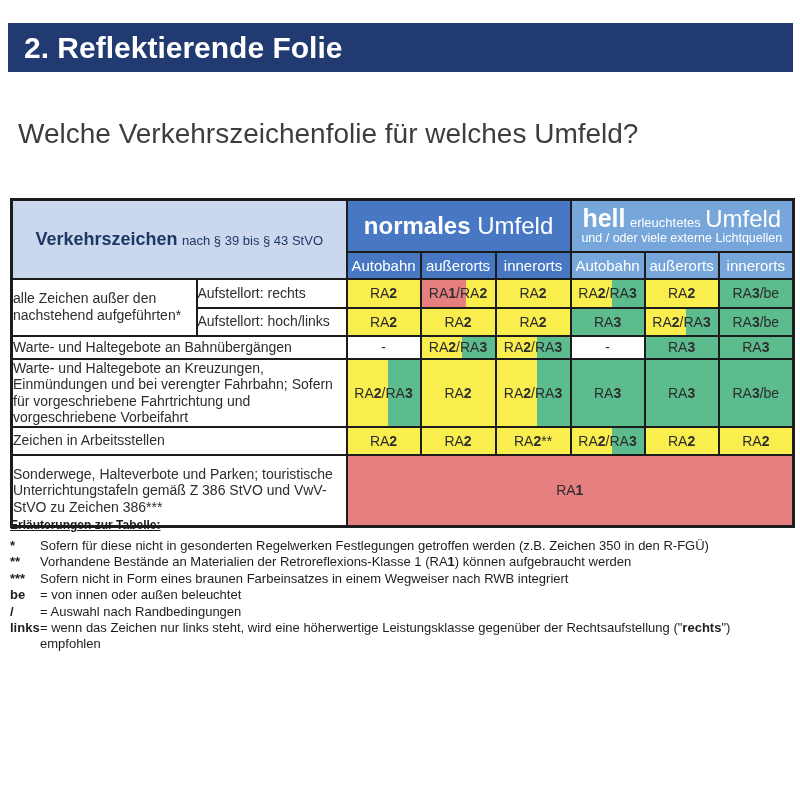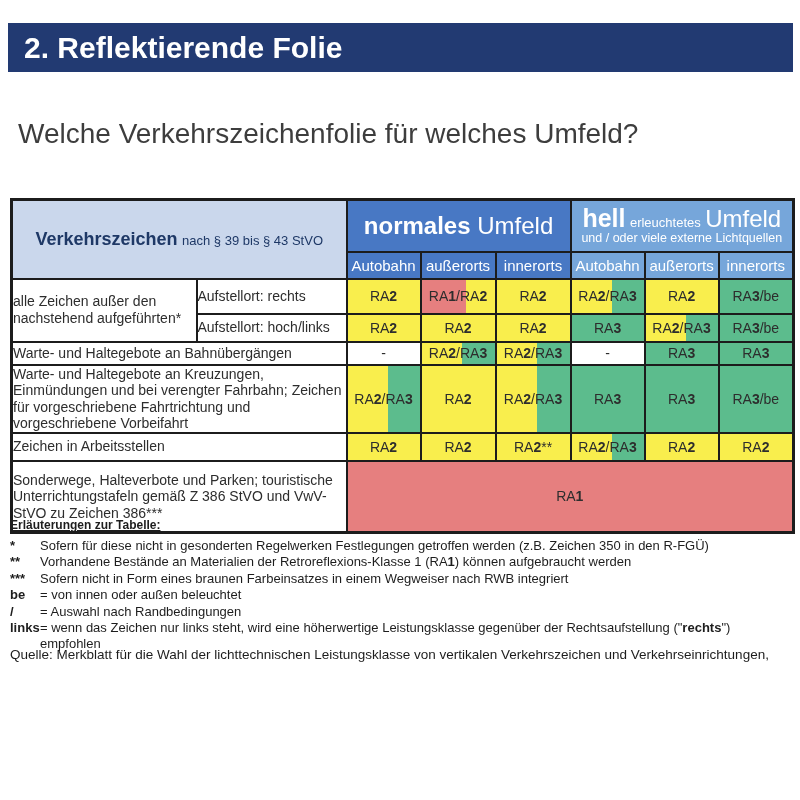--- a/index.html
+++ b/index.html
@@ -17,21 +17,21 @@
     position:absolute; left:18px; top:118px; margin:0;
     font-size:28px; font-weight:normal; color:#3d3d3d;
   }
   table#env-table {
     position:absolute; left:10px; top:198px; width:782px;
     border-collapse:collapse; table-layout:fixed; border:3px solid var(--border);
   }
   #env-table th, #env-table td { border:2px solid var(--border); padding:0; overflow:hidden; }
   thead tr:nth-child(1) { height:52px; }
   thead tr:nth-child(2) { height:27px; }
-  tbody tr:nth-child(1) { height:35px; }
+  tbody tr:nth-child(1) { height:29px; }
   tbody tr:nth-child(2) { height:28px; }
   tbody tr:nth-child(3) { height:23px; }
   tbody tr:nth-child(4) { height:66px; }
   tbody tr:nth-child(5) { height:28px; }
   tbody tr:nth-child(6) { height:72px; }
   .corner { background:var(--corner_bg); color:#1e3866; text-align:center; vertical-align:middle; }
   .corner-bold { font-weight:bold; font-size:18px; }
   .corner-rest { font-size:13px; font-weight:normal; }
   .band { color:#fff; text-align:center; vertical-align:middle; font-weight:normal; }
   .band-n { background:var(--band_normal); font-size:24px; }
@@ -138,21 +138,21 @@
         <tr>
           <td class="lbl" colspan="2">Warte- und Haltegebote an Bahnübergängen</td>
           <td class="cell bg-w">-</td>
           <td class="cell bg-yg">RA<b>2</b>/RA<b>3</b></td>
           <td class="cell bg-yg">RA<b>2</b>/RA<b>3</b></td>
           <td class="cell bg-w">-</td>
           <td class="cell bg-g">RA<b>3</b></td>
           <td class="cell bg-g">RA<b>3</b></td>
         </tr>
         <tr>
-          <td class="lbl" colspan="2">Warte- und Haltegebote an Kreuzungen, Einmündungen und bei verengter Fahrbahn; Zeichen für vorgeschriebene Fahrtrichtung und vorgeschriebene Vorbeifahrt</td>
+          <td class="lbl" colspan="2">Warte- und Haltegebote an Kreuzungen, Einmündungen und bei verengter Fahrbahn; Sofern für vorgeschriebene Fahrtrichtung und vorgeschriebene Vorbeifahrt</td>
           <td class="cell bg-yg">RA<b>2</b>/RA<b>3</b></td>
           <td class="cell bg-y">RA<b>2</b></td>
           <td class="cell bg-yg">RA<b>2</b>/RA<b>3</b></td>
           <td class="cell bg-g">RA<b>3</b></td>
           <td class="cell bg-g">RA<b>3</b></td>
           <td class="cell bg-g">RA<b>3</b>/be</td>
         </tr>
         <tr>
           <td class="lbl" colspan="2">Zeichen in Arbeitsstellen</td>
           <td class="cell bg-y">RA<b>2</b></td>
@@ -193,16 +193,15 @@
           <span class="fn-text"><span>= Auswahl nach Randbedingungen</span></span>
         </div>
         <div class="fn-line">
           <span class="fn-marker">links</span>
           <span class="fn-text"><span>= wenn das Zeichen nur links steht, wird eine höherwertige Leistungsklasse gegenüber der Rechtsaufstellung ("</span><b>rechts</b><span>") empfohlen</span></span>
         </div>
       </div>
   </section>
 
   <div class="source">
-    <div>Quelle: Merkblatt für die Wahl der lichttechnischen Leistungsklasse von vertikalen Verkehrszeichen und Verkehrseinrichtungen,</div>
   </div>
 
 </div>
 
 </body></html>

